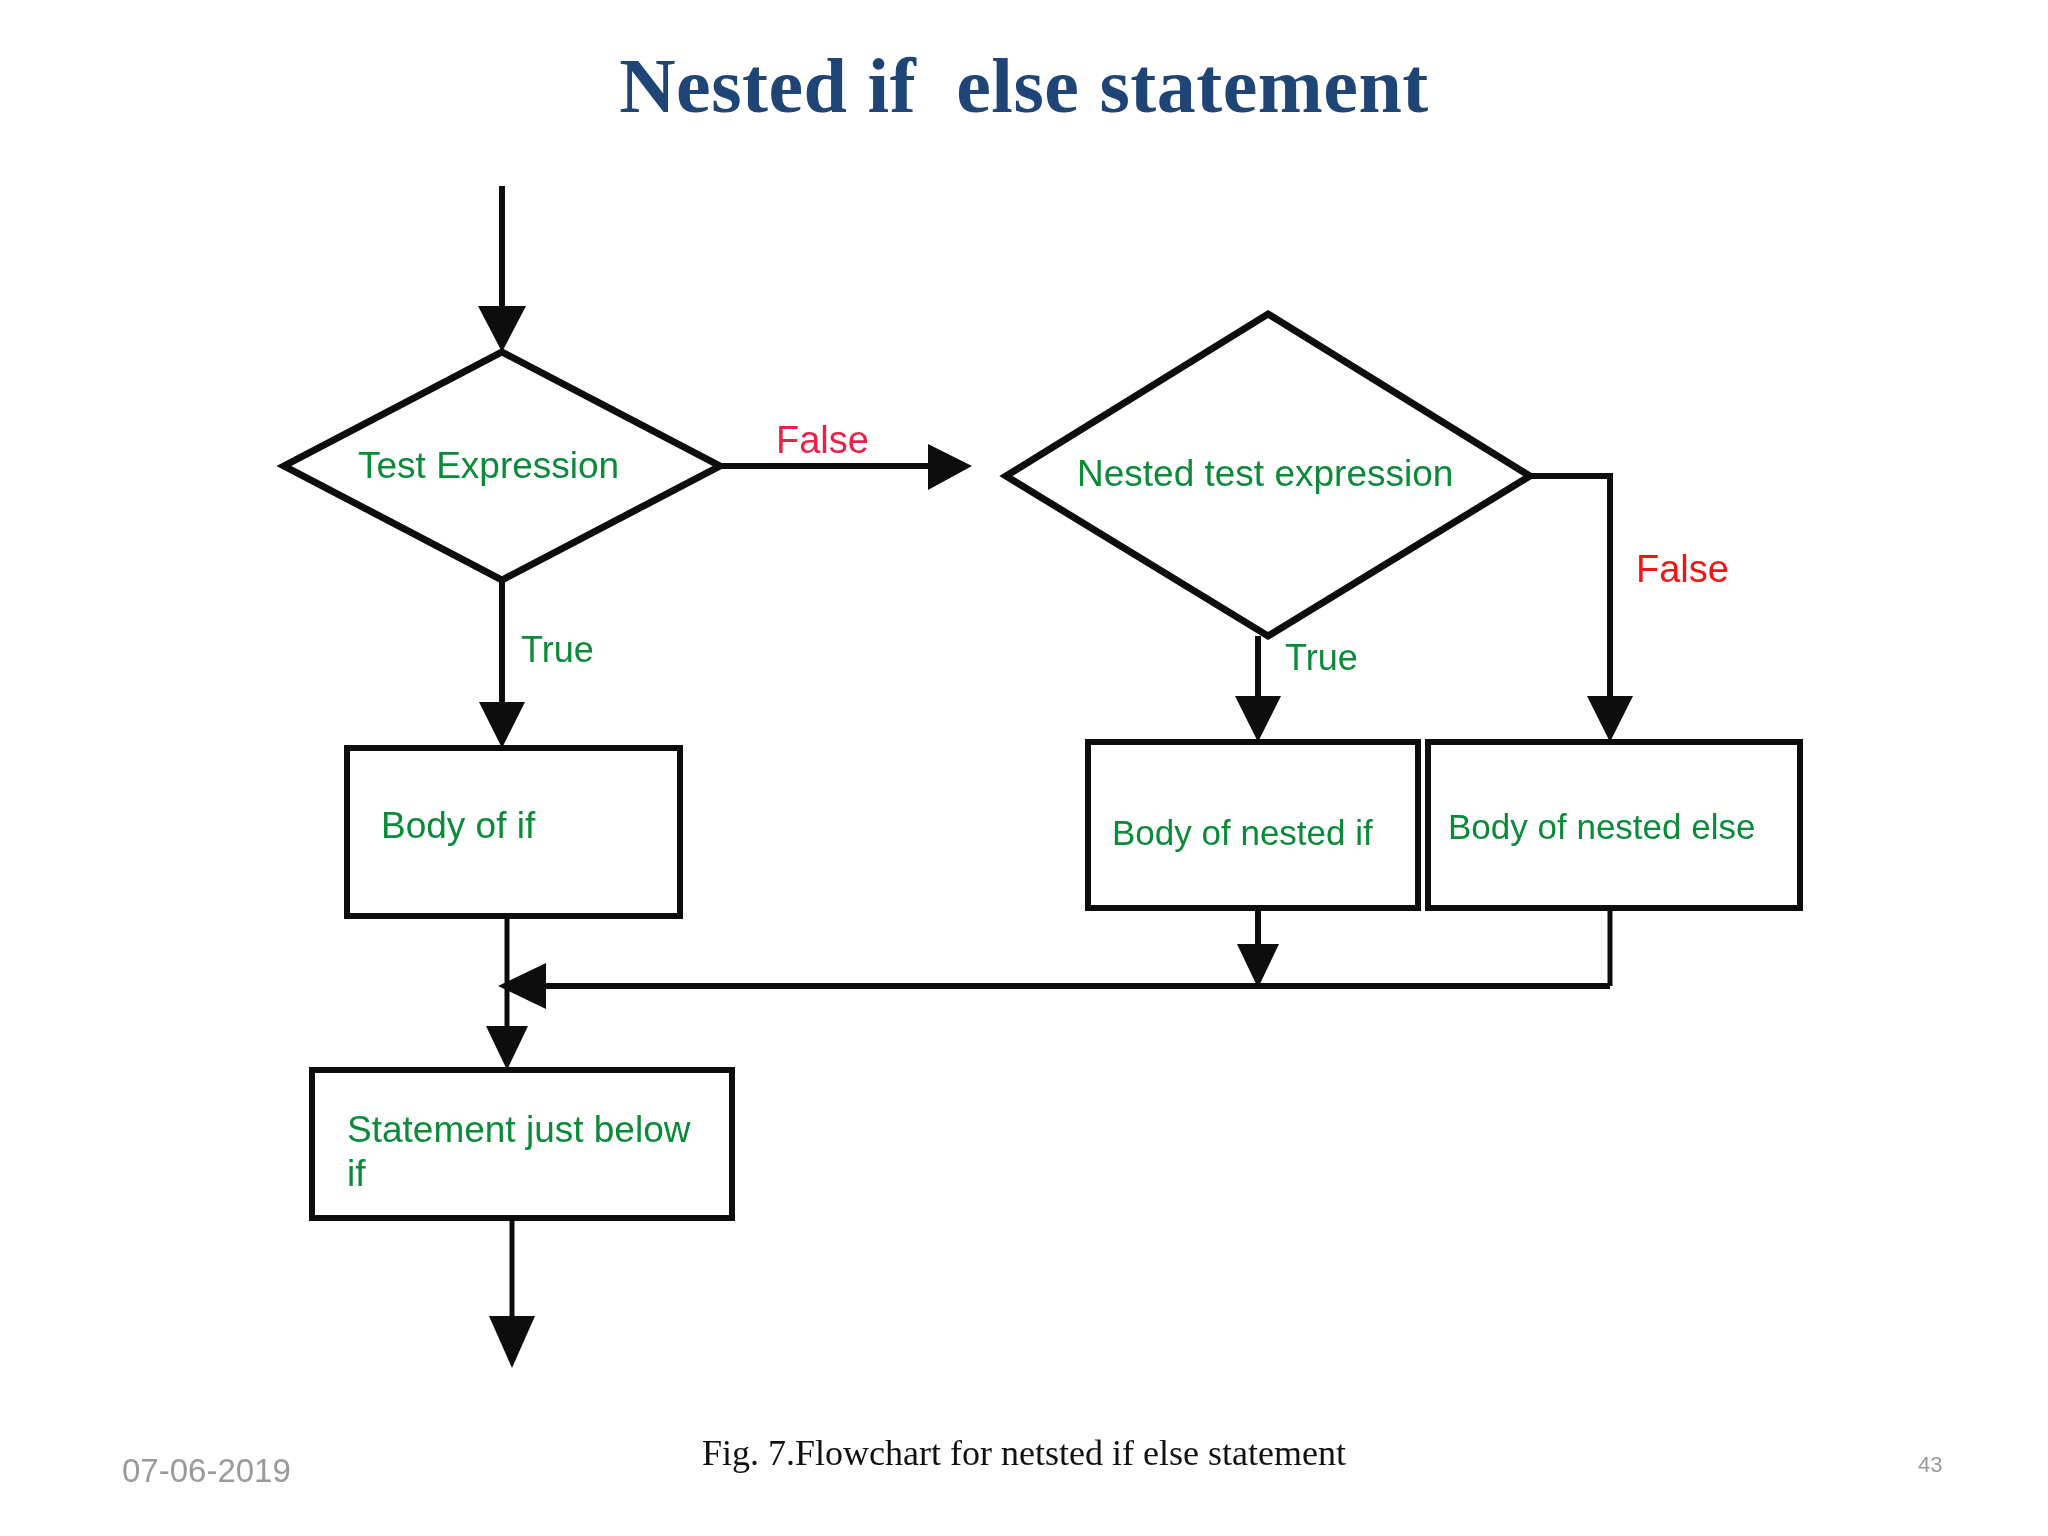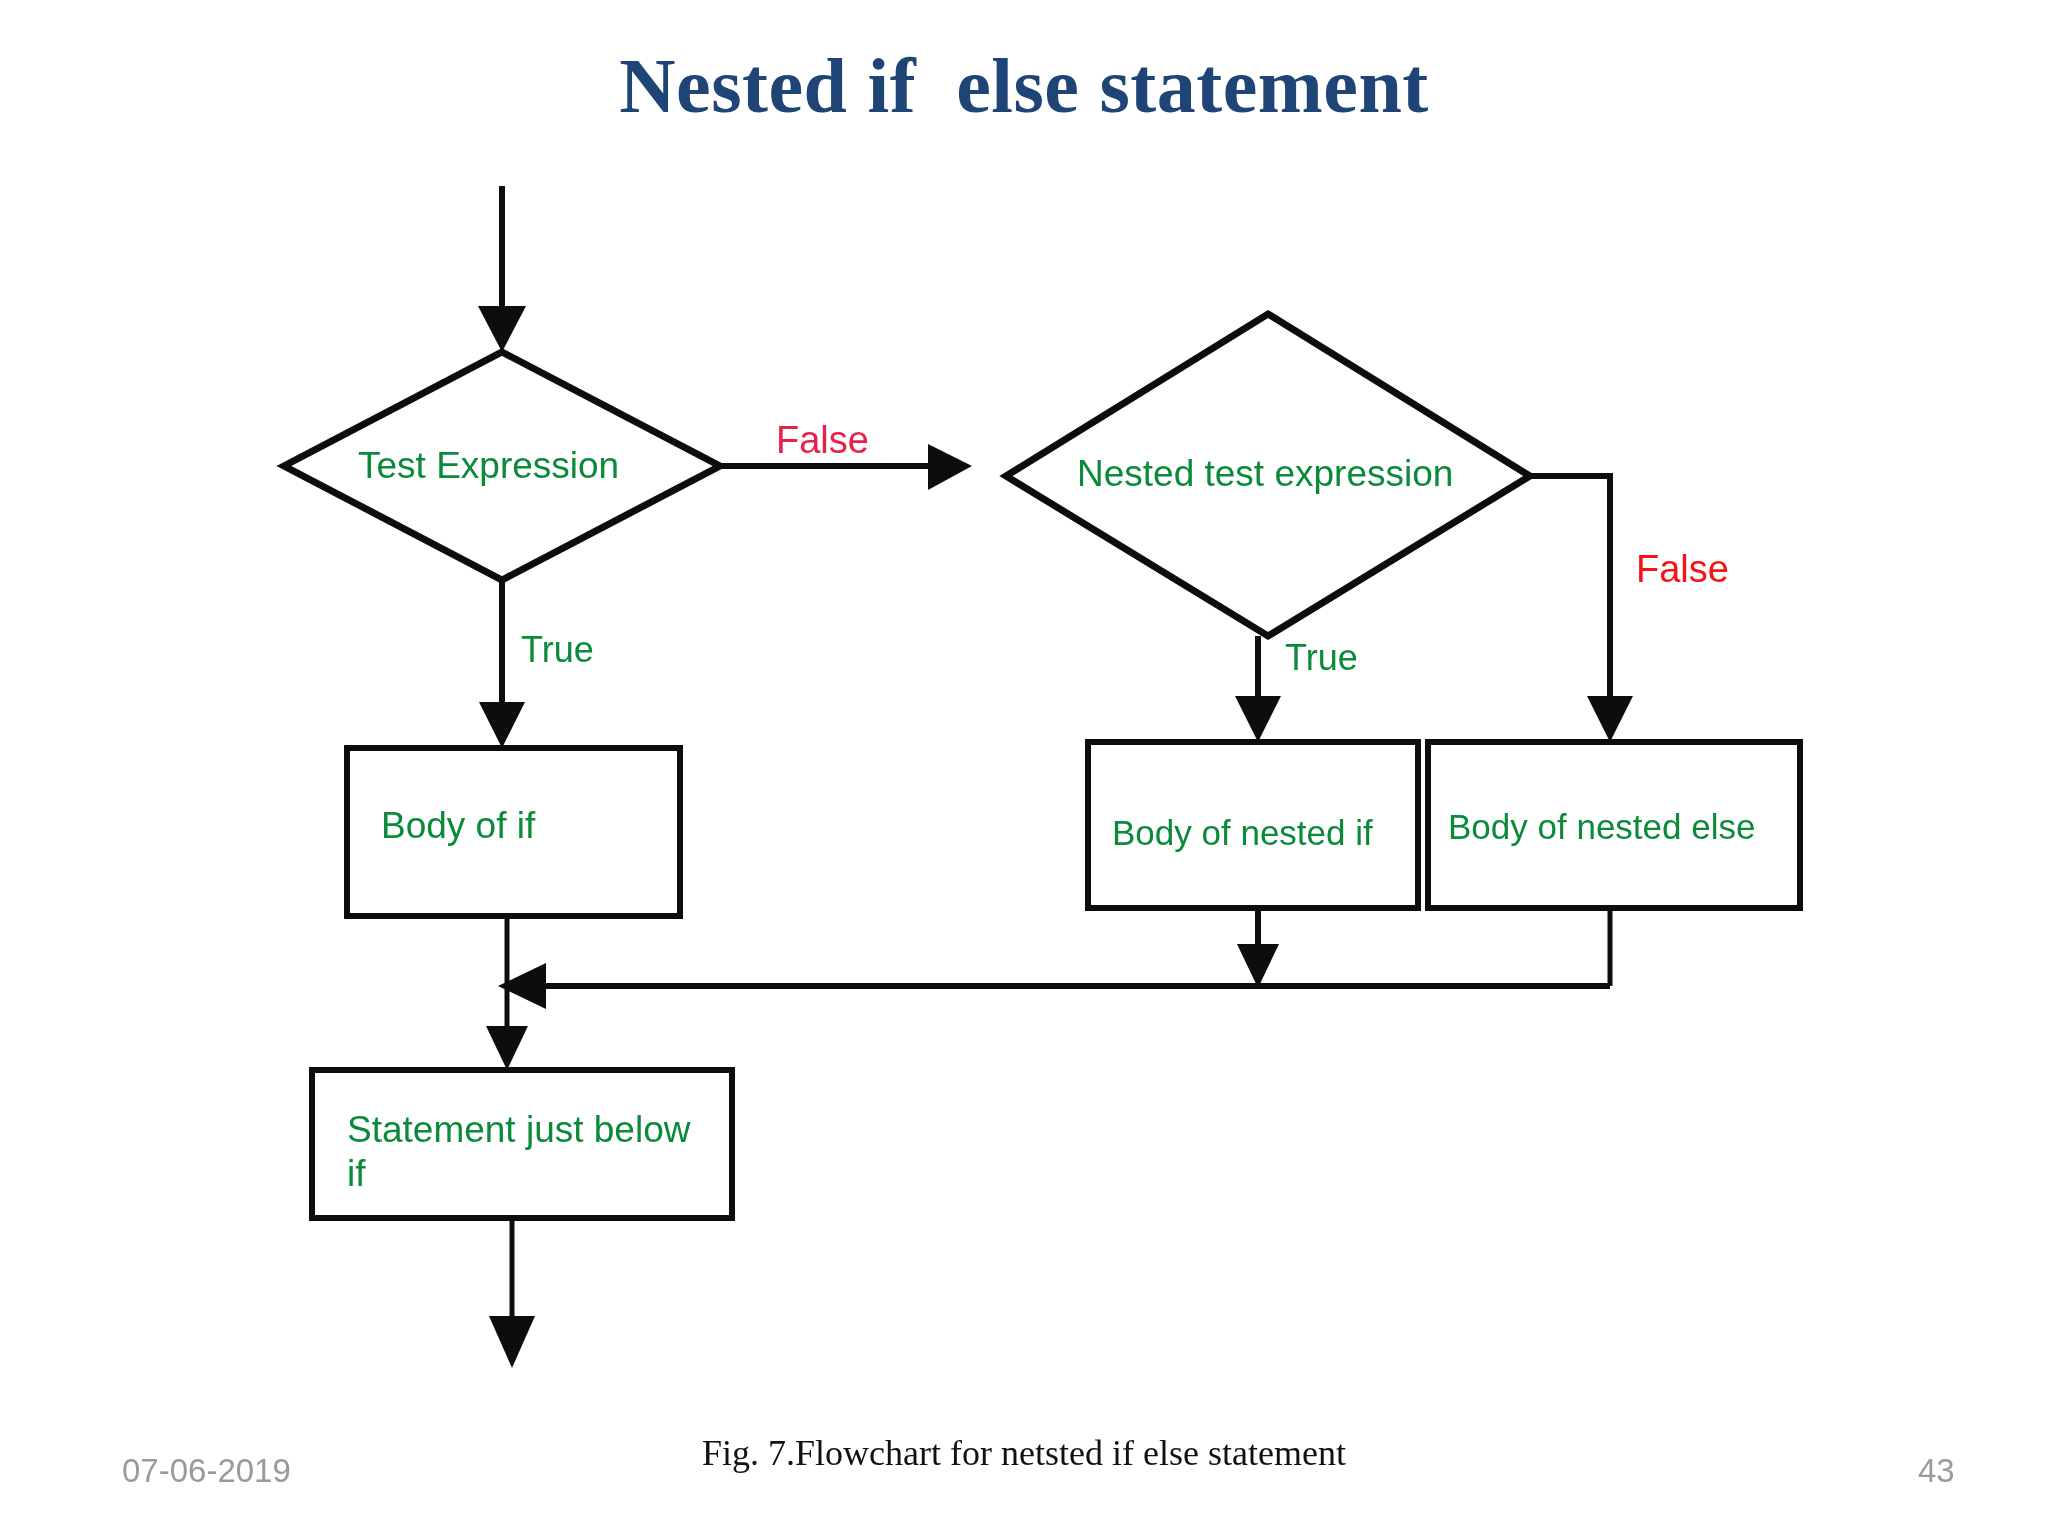--- a/index.html
+++ b/index.html
@@ -99,21 +99,21 @@
     top: 1452px;
     font-family: "Liberation Sans", sans-serif;
     font-size: 33px;
     color: #9a9a9e;
   }
   #footer-page {
     position: absolute;
     left: 1918px;
     top: 1452px;
     font-family: "Liberation Sans", sans-serif;
-    font-size: 33px;
+    font-size: 22px;
     color: #9a9a9e;
   }
 </style>
 </head>
 <body>
 
 <div id="slide">
 
   <div id="slide-title">Nested if  else statement</div>
 

